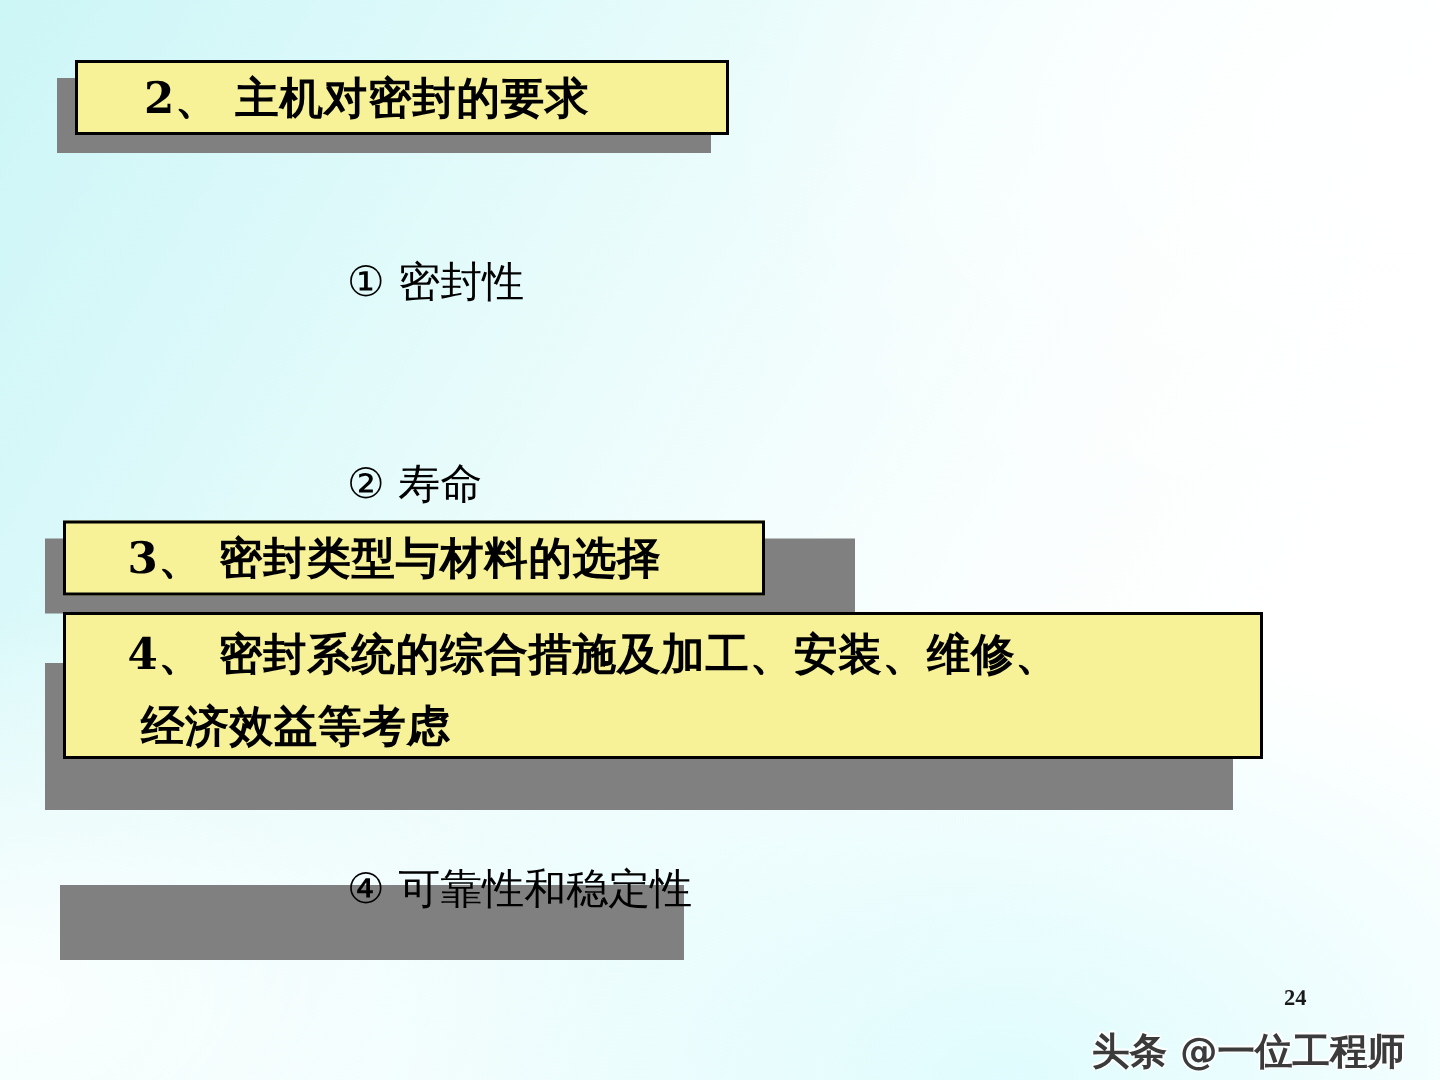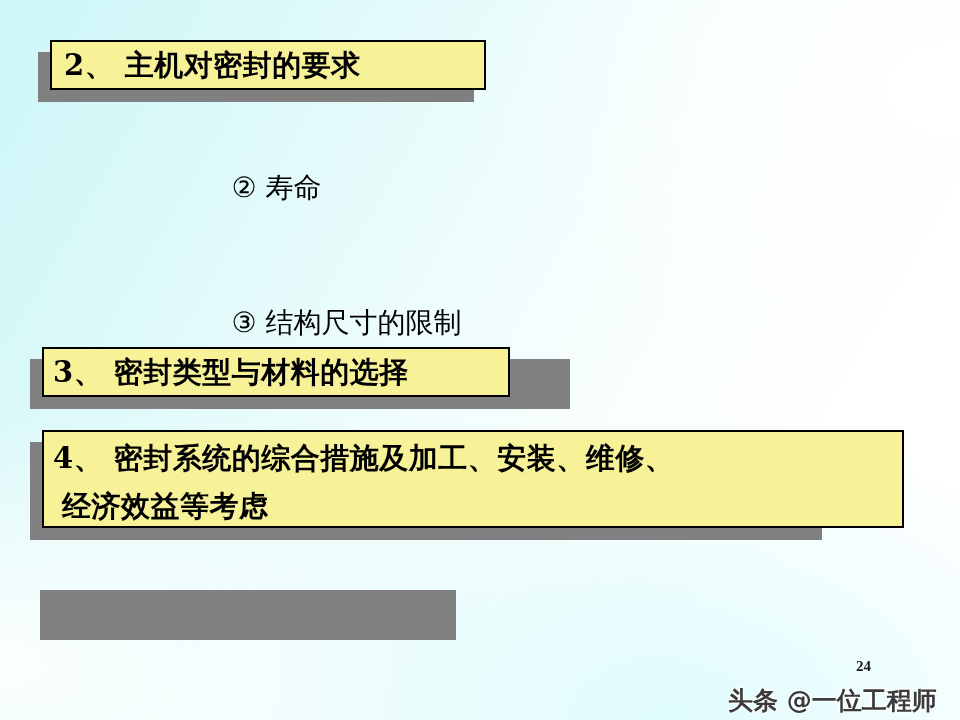--- a/index.html
+++ b/index.html
@@ -51,34 +51,35 @@
   .box-shadow {
     position: absolute;
     background: #808080;
     z-index: 2;
   }
   .box-text {
     color: #000000;
     font-weight: bold;
     letter-spacing: 0.5px;
     white-space: pre;
+    margin-left: 32px;
   }
 
   
   #box1        { left: 50px;  top: 40px;  width: 436px; height: 50px; }
   #box1-shadow { left: 38px;  top: 52px;  width: 436px; height: 50px; }
   #box1 .box-text { font-size: 29px; line-height: 46px; padding-left: 12px; }
 
   
   #box2        { left: 42px;  top: 347px; width: 468px; height: 50px; }
   #box2-shadow { left: 30px;  top: 359px; width: 540px; height: 50px; }
   #box2 .box-text { font-size: 29px; line-height: 46px; padding-left: 9px; }
 
   
-  #box3        { left: 42px;  top: 430px; width: 862px; height: 98px; }
+  #box3        { left: 42px;  top: 408px; width: 800px; height: 98px; }
   #box3-shadow { left: 30px;  top: 442px; width: 792px; height: 98px; }
   #box3 .box-text {
     font-size: 29px;
     line-height: 44px;
     padding: 4px 0 0 9px;
     display: block;
   }
   #box3 .box-line2 { padding-left: 18px; display: block; }
 
   
@@ -137,20 +138,23 @@
 
   <div id="bg-wash"></div>
 
   <div id="box1-shadow" class="box-shadow"></div>
   <div id="box1" class="box">
     <span class="box-text">2、 主机对密封的要求</span>
   </div>
 
   <div id="sublist">
     <div class="list-item">
+      <span class="marker">①</span><span>密封性</span>
+    </div>
+    <div class="list-item">
       <span class="marker">②</span><span>寿命</span>
     </div>
     <div class="list-item">
       <span class="marker">③</span><span>结构尺寸的限制</span>
     </div>
     <div class="list-item">
       <span class="marker">④</span><span>可靠性和稳定性</span>
     </div>
   </div>
 

